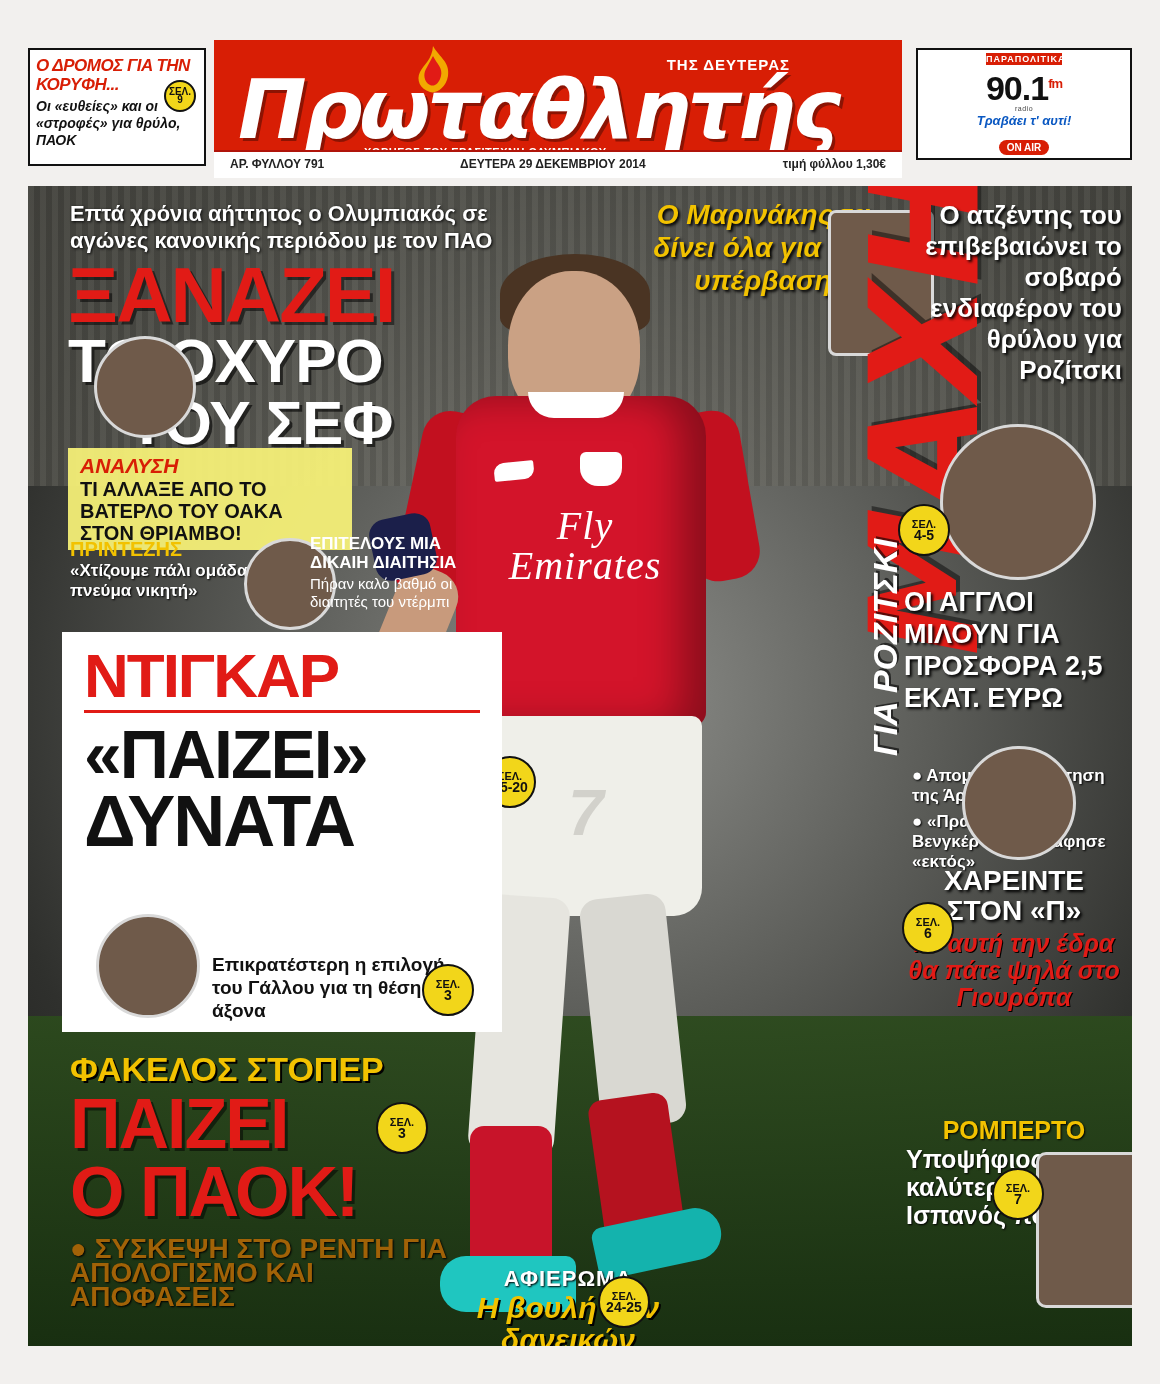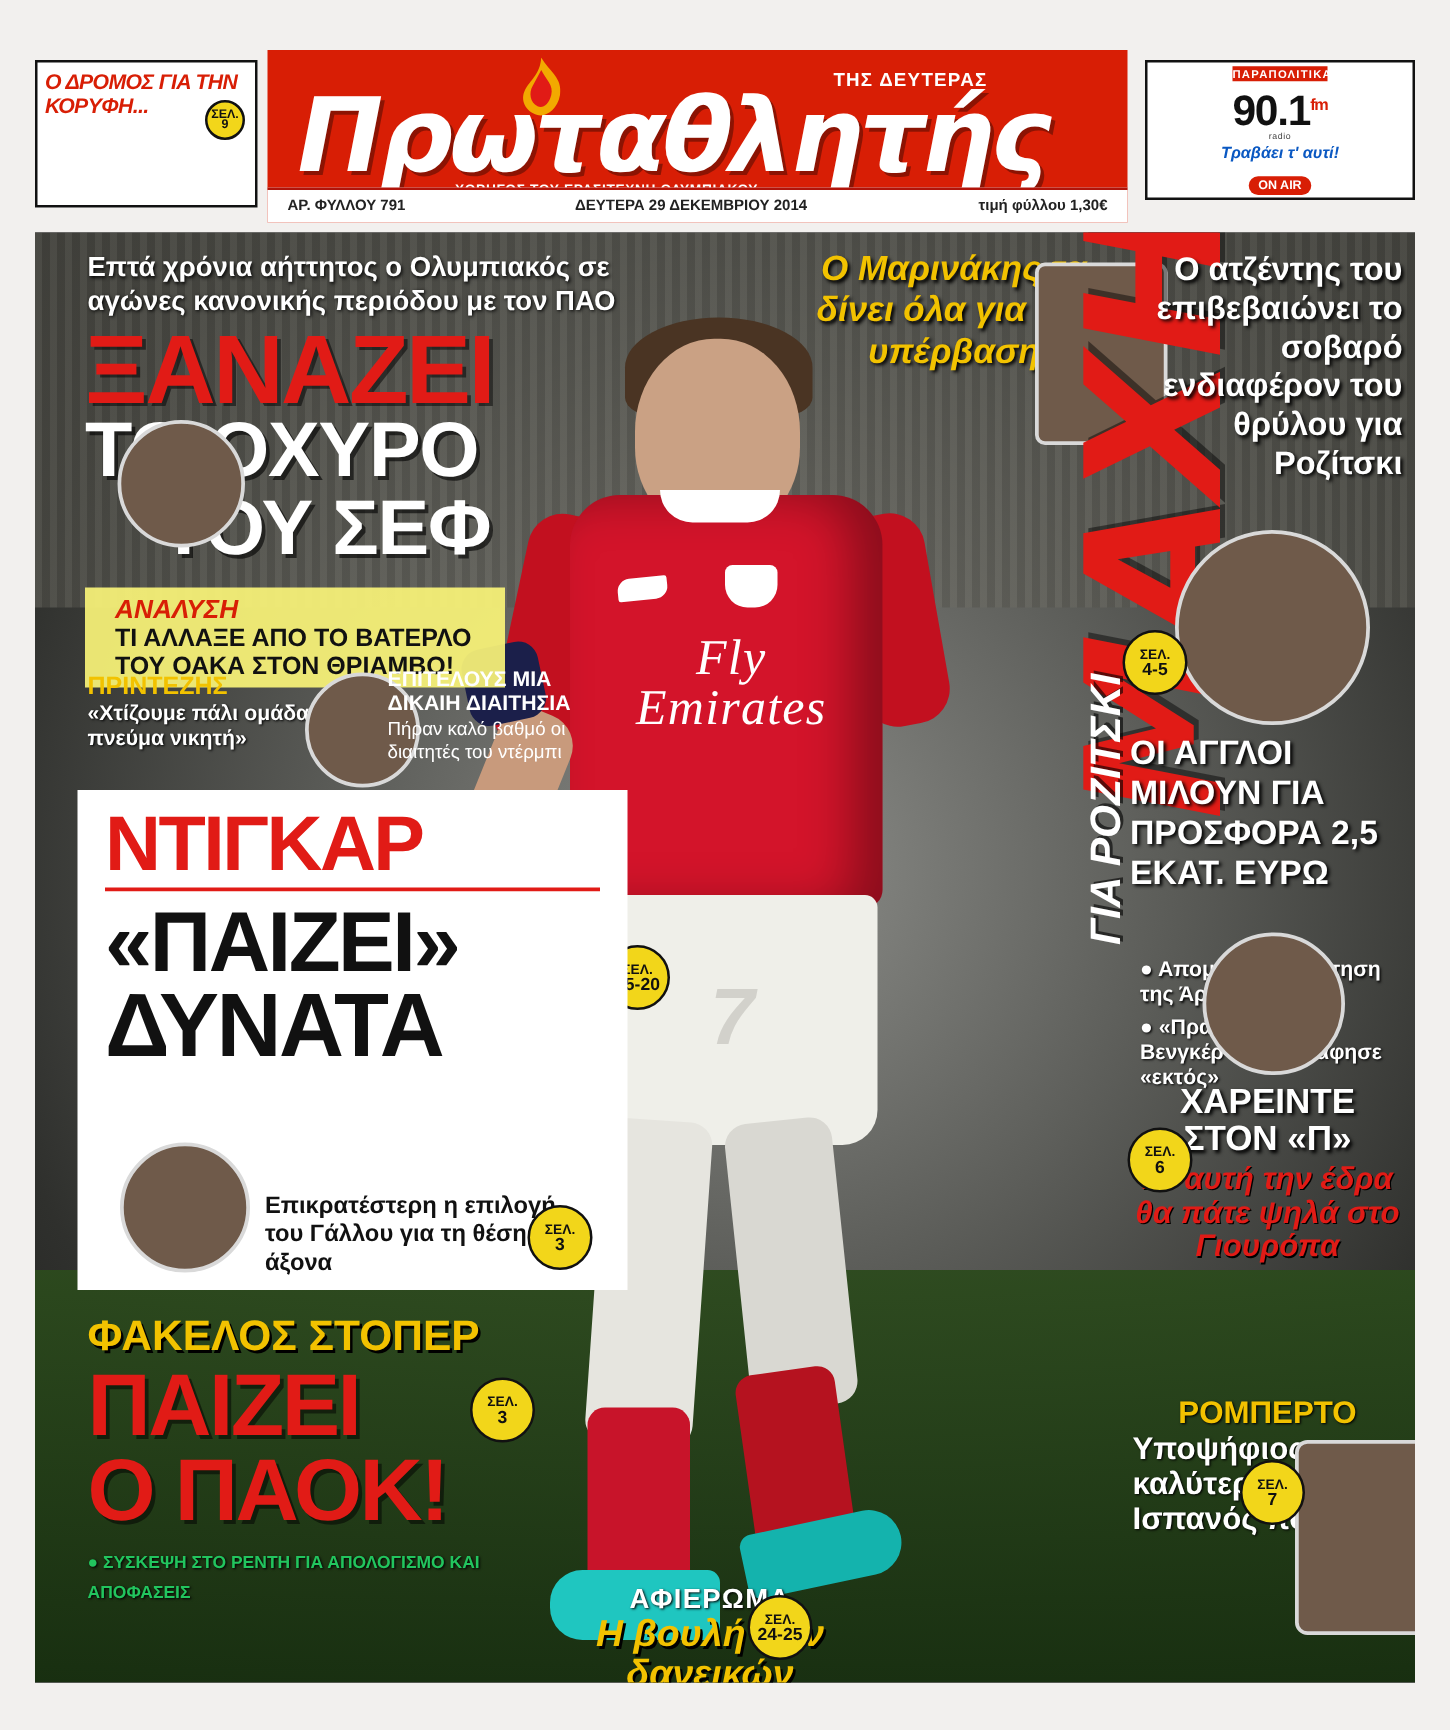--- a/index.html
+++ b/index.html
@@ -66,21 +66,21 @@
   
   .maxi{position:absolute;left:700px;top:400px;width:240px;height:560px;color:#e11b16;font-size:150px;font-weight:bold;font-style:italic;letter-spacing:-4px;transform:rotate(-90deg) translate(-70px,110px);transform-origin:left top;white-space:nowrap;text-shadow:4px 4px 0 rgba(0,0,0,.45);font-family:"DejaVu Sans",sans-serif;}
   .maxi-sub{position:absolute;left:838px;top:570px;color:#ffffff;font-size:34px;font-weight:bold;font-style:italic;white-space:nowrap;transform:rotate(-90deg);transform-origin:left top;text-shadow:2px 2px 0 rgba(0,0,0,.6);}
   .topline{position:absolute;left:42px;top:14px;width:470px;color:#fff;font-size:22px;font-weight:bold;line-height:27px;text-shadow:1px 1px 3px #000;}
   .xana{position:absolute;left:40px;top:74px;width:500px;}
   .xana .l1{font-size:78px;font-weight:bold;color:#e11b16;line-height:70px;letter-spacing:-2px;text-shadow:3px 3px 0 rgba(0,0,0,.5);}
   .xana .l2{font-size:62px;font-weight:bold;color:#ffffff;line-height:62px;letter-spacing:-1px;text-shadow:3px 3px 0 rgba(0,0,0,.6);}
   .xana .l3{font-size:62px;font-weight:bold;color:#ffffff;line-height:62px;letter-spacing:-1px;text-shadow:3px 3px 0 rgba(0,0,0,.6);margin-left:60px;}
   .headshot{position:absolute;border-radius:50%;overflow:hidden;border:3px solid #d9d9d9;background:#6f5a4a;}
 
-  .analysis{position:absolute;left:40px;top:262px;width:336px;background:rgba(250,244,120,.92);padding:6px 24px;box-sizing:border-box;margin-top:22px;}
+  .analysis{position:absolute;left:40px;top:262px;width:284px;background:rgba(250,244,120,.92);padding:6px 12px;box-sizing:border-box;}
   .analysis .tag{color:#d81e05;font-size:21px;font-weight:bold;font-style:italic;}
   .analysis .txt{color:#111;font-size:20px;font-weight:bold;line-height:22px;}
 
   .quote-a{position:absolute;left:42px;top:352px;width:205px;color:#fff;}
   .quote-a .nm{color:#f2c200;font-size:20px;font-weight:bold;}
   .quote-a .tx{font-size:17px;line-height:20px;font-weight:bold;text-shadow:1px 1px 2px #000;}
   .quote-b{position:absolute;left:282px;top:348px;width:190px;color:#fff;}
   .quote-b .nm{font-size:17px;font-weight:bold;line-height:19px;}
   .quote-b .tx{font-size:15px;line-height:18px;margin-top:3px;}
 
@@ -90,21 +90,21 @@
   .nt-rule{height:3px;background:#e11b16;margin:2px 22px 8px;}
   .ntigkar .big1{margin-left:22px;color:#111;font-size:68px;font-weight:bold;line-height:66px;letter-spacing:-2px;}
   .ntigkar .big2{margin-left:22px;color:#111;font-size:72px;font-weight:bold;line-height:68px;letter-spacing:-2px;}
   .nt-foot{position:absolute;left:150px;bottom:10px;width:250px;color:#111;font-size:19px;font-weight:bold;line-height:23px;}
 
   
   .favori{position:absolute;left:34px;top:856px;width:400px;height:300px;}
   .fav-t{color:#f2c200;font-size:34px;font-weight:bold;margin:8px 0 2px 8px;text-shadow:2px 2px 0 #000;}
   .fav-l1{color:#e11b16;font-size:70px;font-weight:bold;line-height:66px;margin-left:8px;letter-spacing:-2px;text-shadow:3px 3px 0 rgba(0,0,0,.5);}
   .fav-l2{color:#e11b16;font-size:70px;font-weight:bold;line-height:70px;margin-left:8px;letter-spacing:-2px;text-shadow:3px 3px 0 rgba(0,0,0,.5);}
-  .fav-bul{margin:10px 0 0 8px;color:#22c55e;font-size:14px;font-weight:bold;line-height:24px;text-shadow:1px 1px 2px #000;}
+  .fav-bul{margin:10px 0 0 8px;color:#a16207;font-size:28px;font-weight:bold;line-height:24px;text-shadow:1px 1px 2px #000;}
 
   
   .afier{position:absolute;left:440px;top:1080px;width:200px;text-align:center;}
   .afier .hd{color:#fff;font-size:22px;font-weight:bold;letter-spacing:1px;text-shadow:1px 1px 2px #000;}
   .afier .it{color:#f2c200;font-size:30px;font-weight:bold;font-style:italic;line-height:32px;text-shadow:2px 2px 0 #000;}
 
   
   .rcol{position:absolute;left:868px;top:0;width:236px;height:100%;}
   .r-head{position:absolute;left:10px;top:14px;width:216px;color:#fff;font-size:26px;font-weight:bold;line-height:31px;text-align:right;text-shadow:2px 2px 3px #000;}
   .r-eng{position:absolute;left:8px;top:400px;width:222px;color:#fff;font-size:27px;font-weight:bold;line-height:32px;text-align:left;text-shadow:2px 2px 3px #000;}
@@ -124,20 +124,21 @@
 </style>
 </head>
 <body>
 
 <div class="page">
 
   <div class="masthead">
 
     <div class="promo-box">
       <div class="promo-l1">Ο ΔΡΟΜΟΣ ΓΙΑ ΤΗΝ ΚΟΡΥΦΗ...</div>
+      <div class="promo-l2">Οι «ευθείες» και οι «στροφές» για θρύλο, ΠΑΟΚ</div>
       <div class="promo-badge">
         <span>ΣΕΛ.</span>
         <span>9</span>
       </div>
     </div>
 
     <div class="title-block">
       <svg class="logo-flame" viewBox="0 0 46 48">
         <path d="M23 0 C30 12 40 16 38 30 C36 42 26 48 20 46 C10 43 6 34 10 26 C14 18 22 14 23 0 Z" fill="#f2a900"></path>
         <path d="M23 10 C27 18 33 22 31 30 C29 38 24 41 20 39 C14 36 13 28 16 23 Z" fill="#e11b16"></path>

